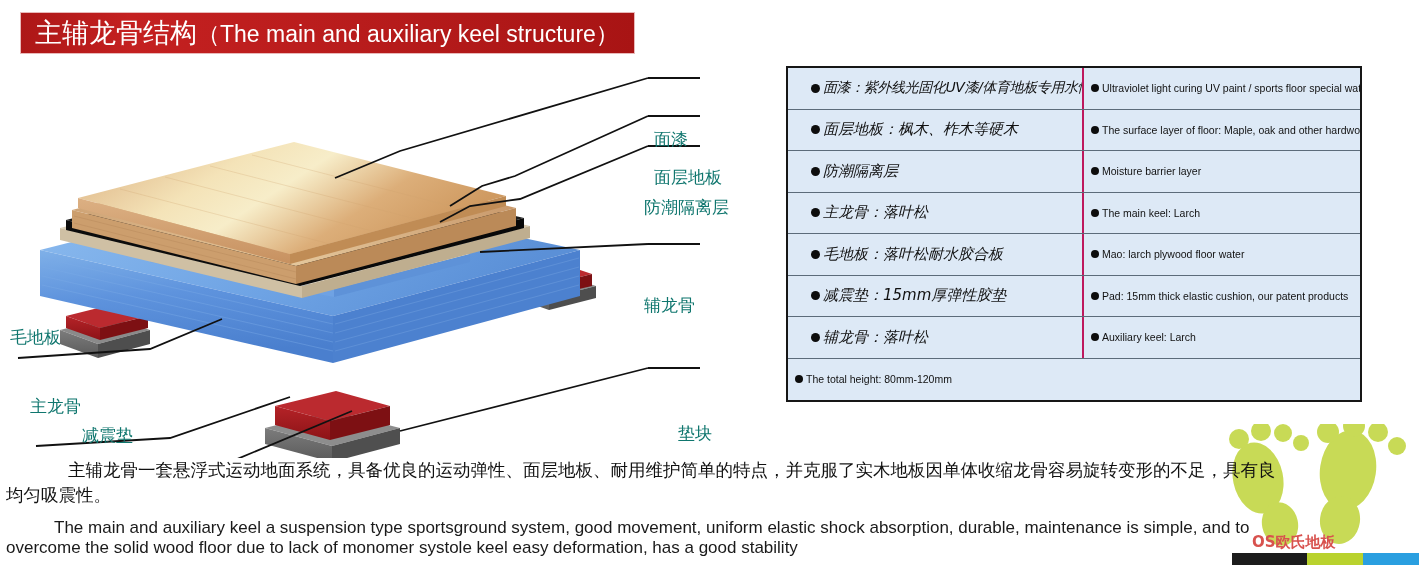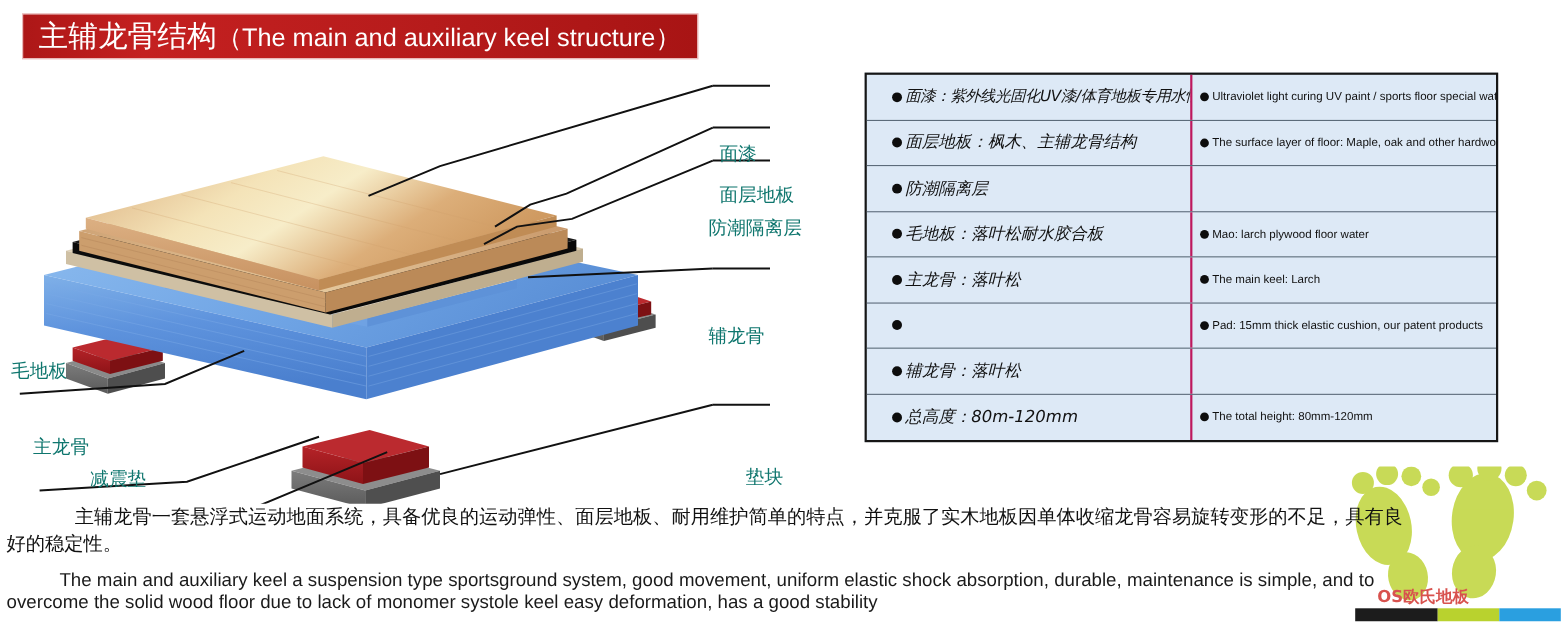--- a/index.html
+++ b/index.html
@@ -275,79 +275,84 @@
         </div>
       <div class="cell-en">
           <span class="bullet"></span>
           <span>Ultraviolet light curing UV paint / sports floor special water-based paint</span>
         </div>
     </div>
 
     <div class="srow">
       <div class="cell-cn">
           <span class="bullet"></span>
-          <span>面层地板：枫木、主辅龙骨结构</span>
+          <span>面层地板：枫木、柞木等硬木</span>
         </div>
       <div class="cell-en">
           <span class="bullet"></span>
           <span>The surface layer of floor: Maple, oak and other hardwoods</span>
         </div>
     </div>
 
     <div class="srow">
       <div class="cell-cn">
           <span class="bullet"></span>
           <span>防潮隔离层</span>
         </div>
+      <div class="cell-en">
+          <span class="bullet"></span>
+          <span>Moisture barrier layer</span>
+        </div>
+    </div>
+
+    <div class="srow">
+      <div class="cell-cn">
+          <span class="bullet"></span>
+          <span>主龙骨：落叶松</span>
+        </div>
+      <div class="cell-en">
+          <span class="bullet"></span>
+          <span>The main keel: Larch</span>
+        </div>
     </div>
 
     <div class="srow">
       <div class="cell-cn">
           <span class="bullet"></span>
           <span>毛地板：落叶松耐水胶合板</span>
         </div>
       <div class="cell-en">
           <span class="bullet"></span>
           <span>Mao: larch plywood floor water</span>
         </div>
     </div>
 
     <div class="srow">
       <div class="cell-cn">
           <span class="bullet"></span>
-          <span>主龙骨：落叶松</span>
-        </div>
-      <div class="cell-en">
-          <span class="bullet"></span>
-          <span>The main keel: Larch</span>
-        </div>
-    </div>
-
-    <div class="srow">
-      <div class="cell-cn">
-          <span class="bullet"></span>
+          <span>减震垫：15mm厚弹性胶垫</span>
         </div>
       <div class="cell-en">
           <span class="bullet"></span>
           <span>Pad: 15mm thick elastic cushion, our patent products</span>
         </div>
     </div>
 
     <div class="srow">
       <div class="cell-cn">
           <span class="bullet"></span>
           <span>辅龙骨：落叶松</span>
         </div>
-    </div>
-
-    <div class="srow">
-      <div class="cell-cn">
-          <span class="bullet"></span>
-          <span>总高度：80m-120mm</span>
-        </div>
+      <div class="cell-en">
+          <span class="bullet"></span>
+          <span>Auxiliary keel: Larch</span>
+        </div>
+    </div>
+
+    <div class="srow">
       <div class="cell-en">
           <span class="bullet"></span>
           <span>The total height: 80mm-120mm</span>
         </div>
     </div>
 
   </div>
 
   <div id="watermark">
     <svg width="197" height="141" viewBox="0 0 197 141">
@@ -371,18 +376,18 @@
   </div>
   <div id="wm-text">OS欧氏地板</div>
   <div id="color-bar">
     <i style="width:40%;background:#1c1c1c"></i>
     <i style="width:30%;background:#b9d22e"></i>
     <i style="width:30%;background:#2a9fe0"></i>
   </div>
 
   <div id="para-block">
     <div id="para-cn1" class="para-cn"><span class="ind"></span><span>主辅龙骨一套悬浮式运动地面系统，具备优良的运动弹性、面层地板、耐用维护简单的特点，并克服了实木地板因单体收缩龙骨容易旋转变形的不足，具有良</span></div>
-    <div id="para-cn2" class="para-cn">好的稳定性。</div>
+    <div id="para-cn2" class="para-cn">均匀吸震性。</div>
     <div id="para-en1" class="para-en"><span class="ind"></span><span>The main and auxiliary keel a suspension type sportsground system, good movement, uniform elastic shock absorption, durable, maintenance is simple, and to</span></div>
     <div id="para-en2" class="para-en">overcome the solid wood floor due to lack of monomer systole keel easy deformation, has a good stability</div>
   </div>
 
 </div>
 
 </body></html>

